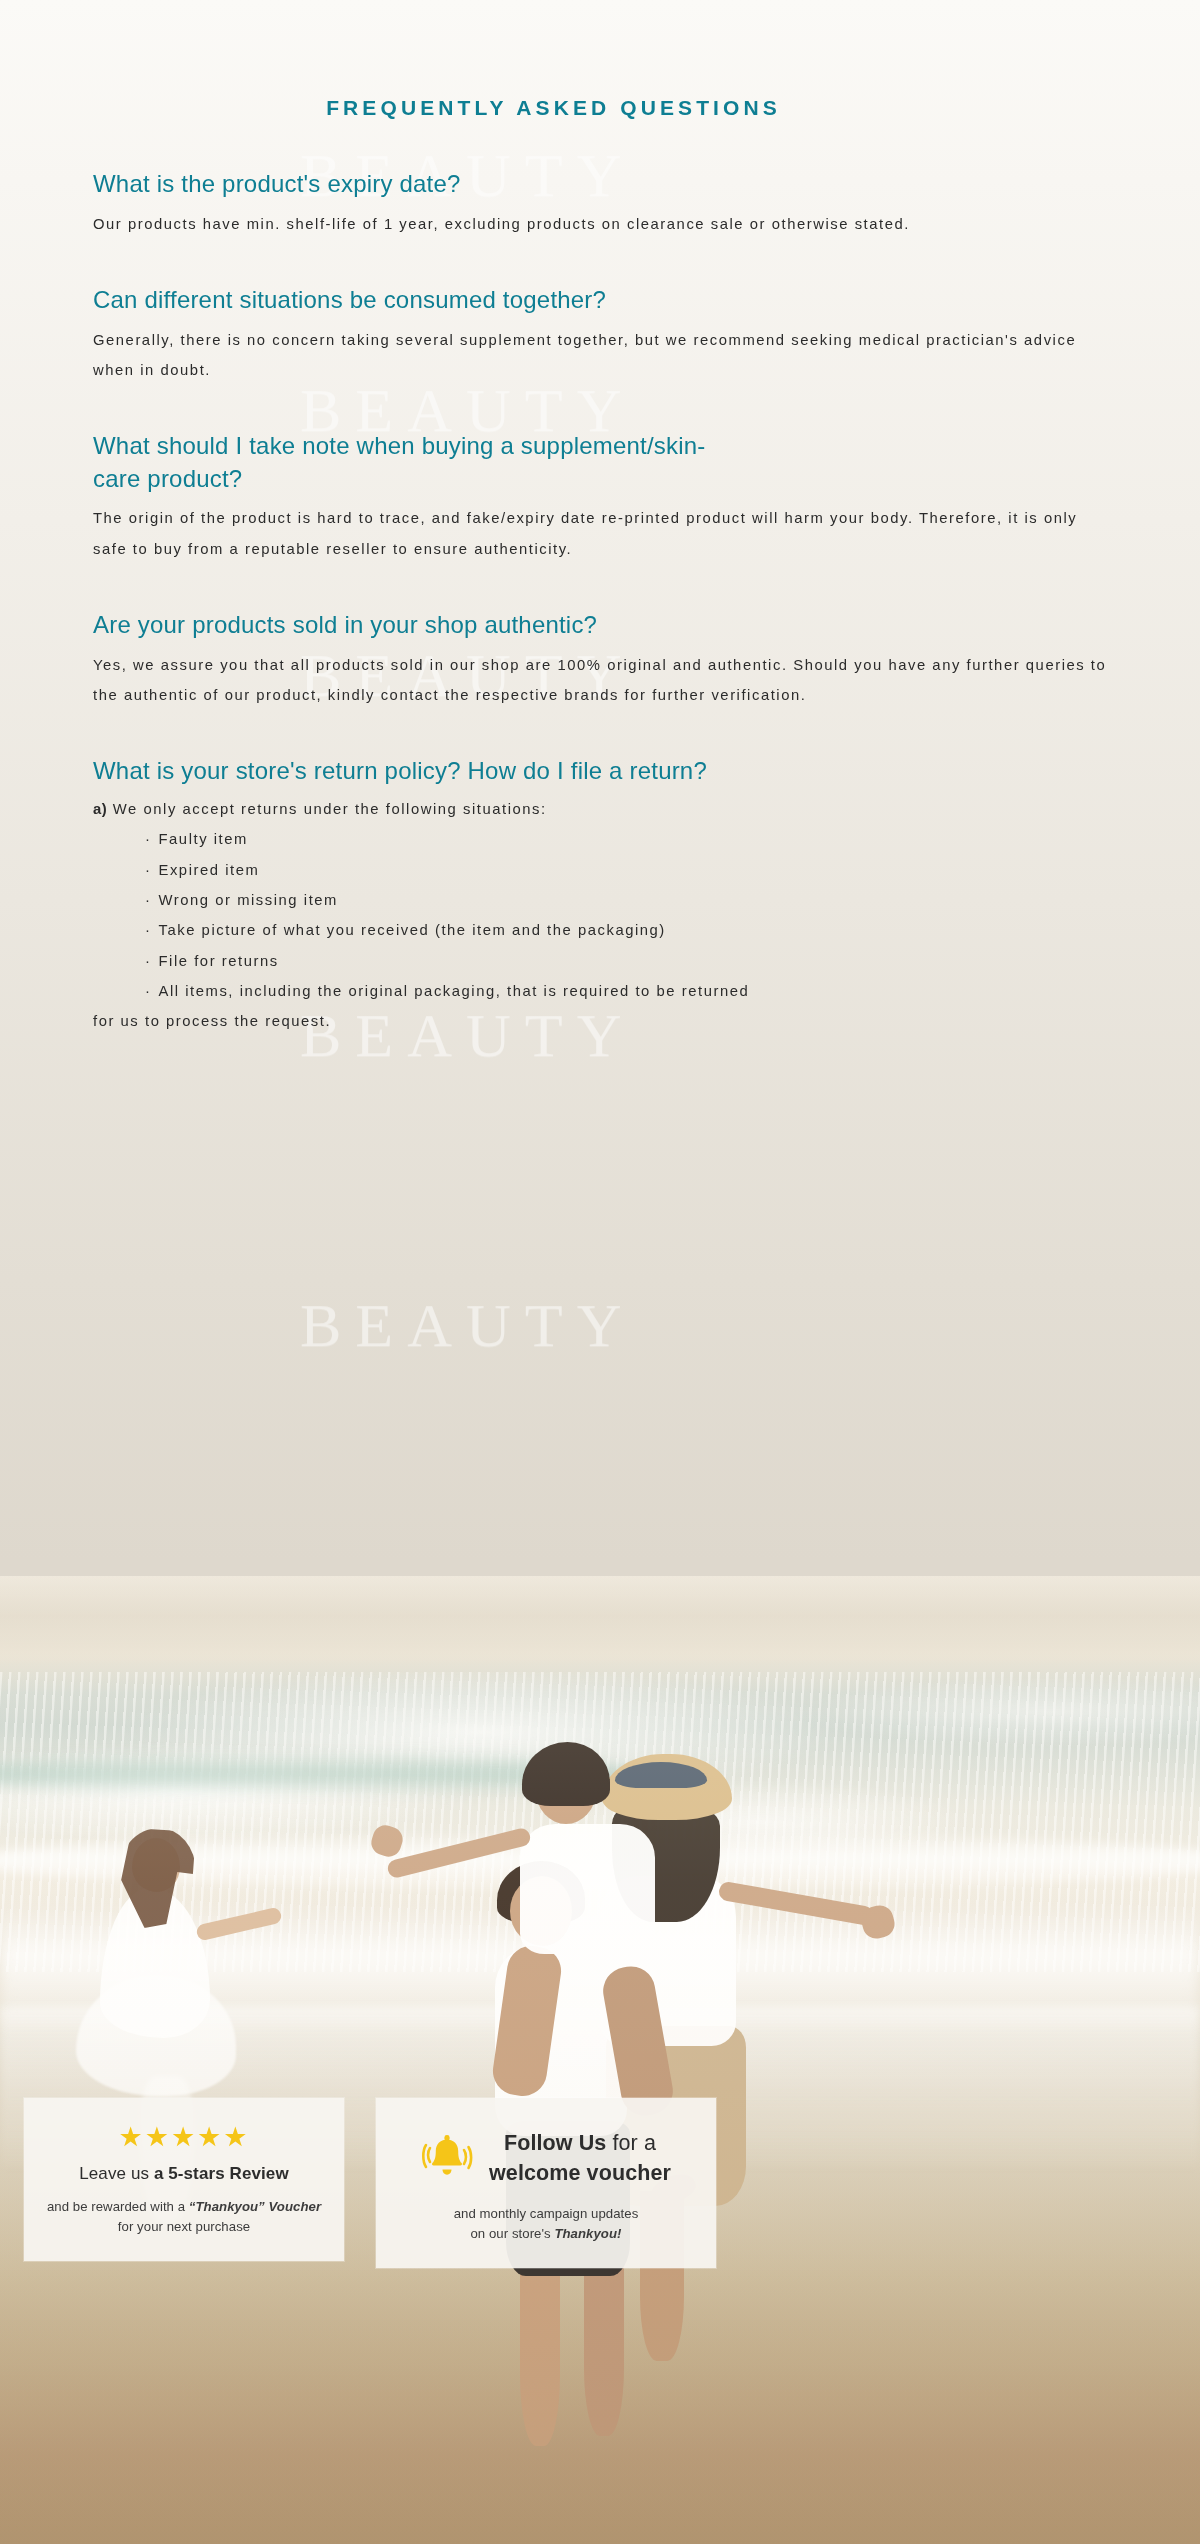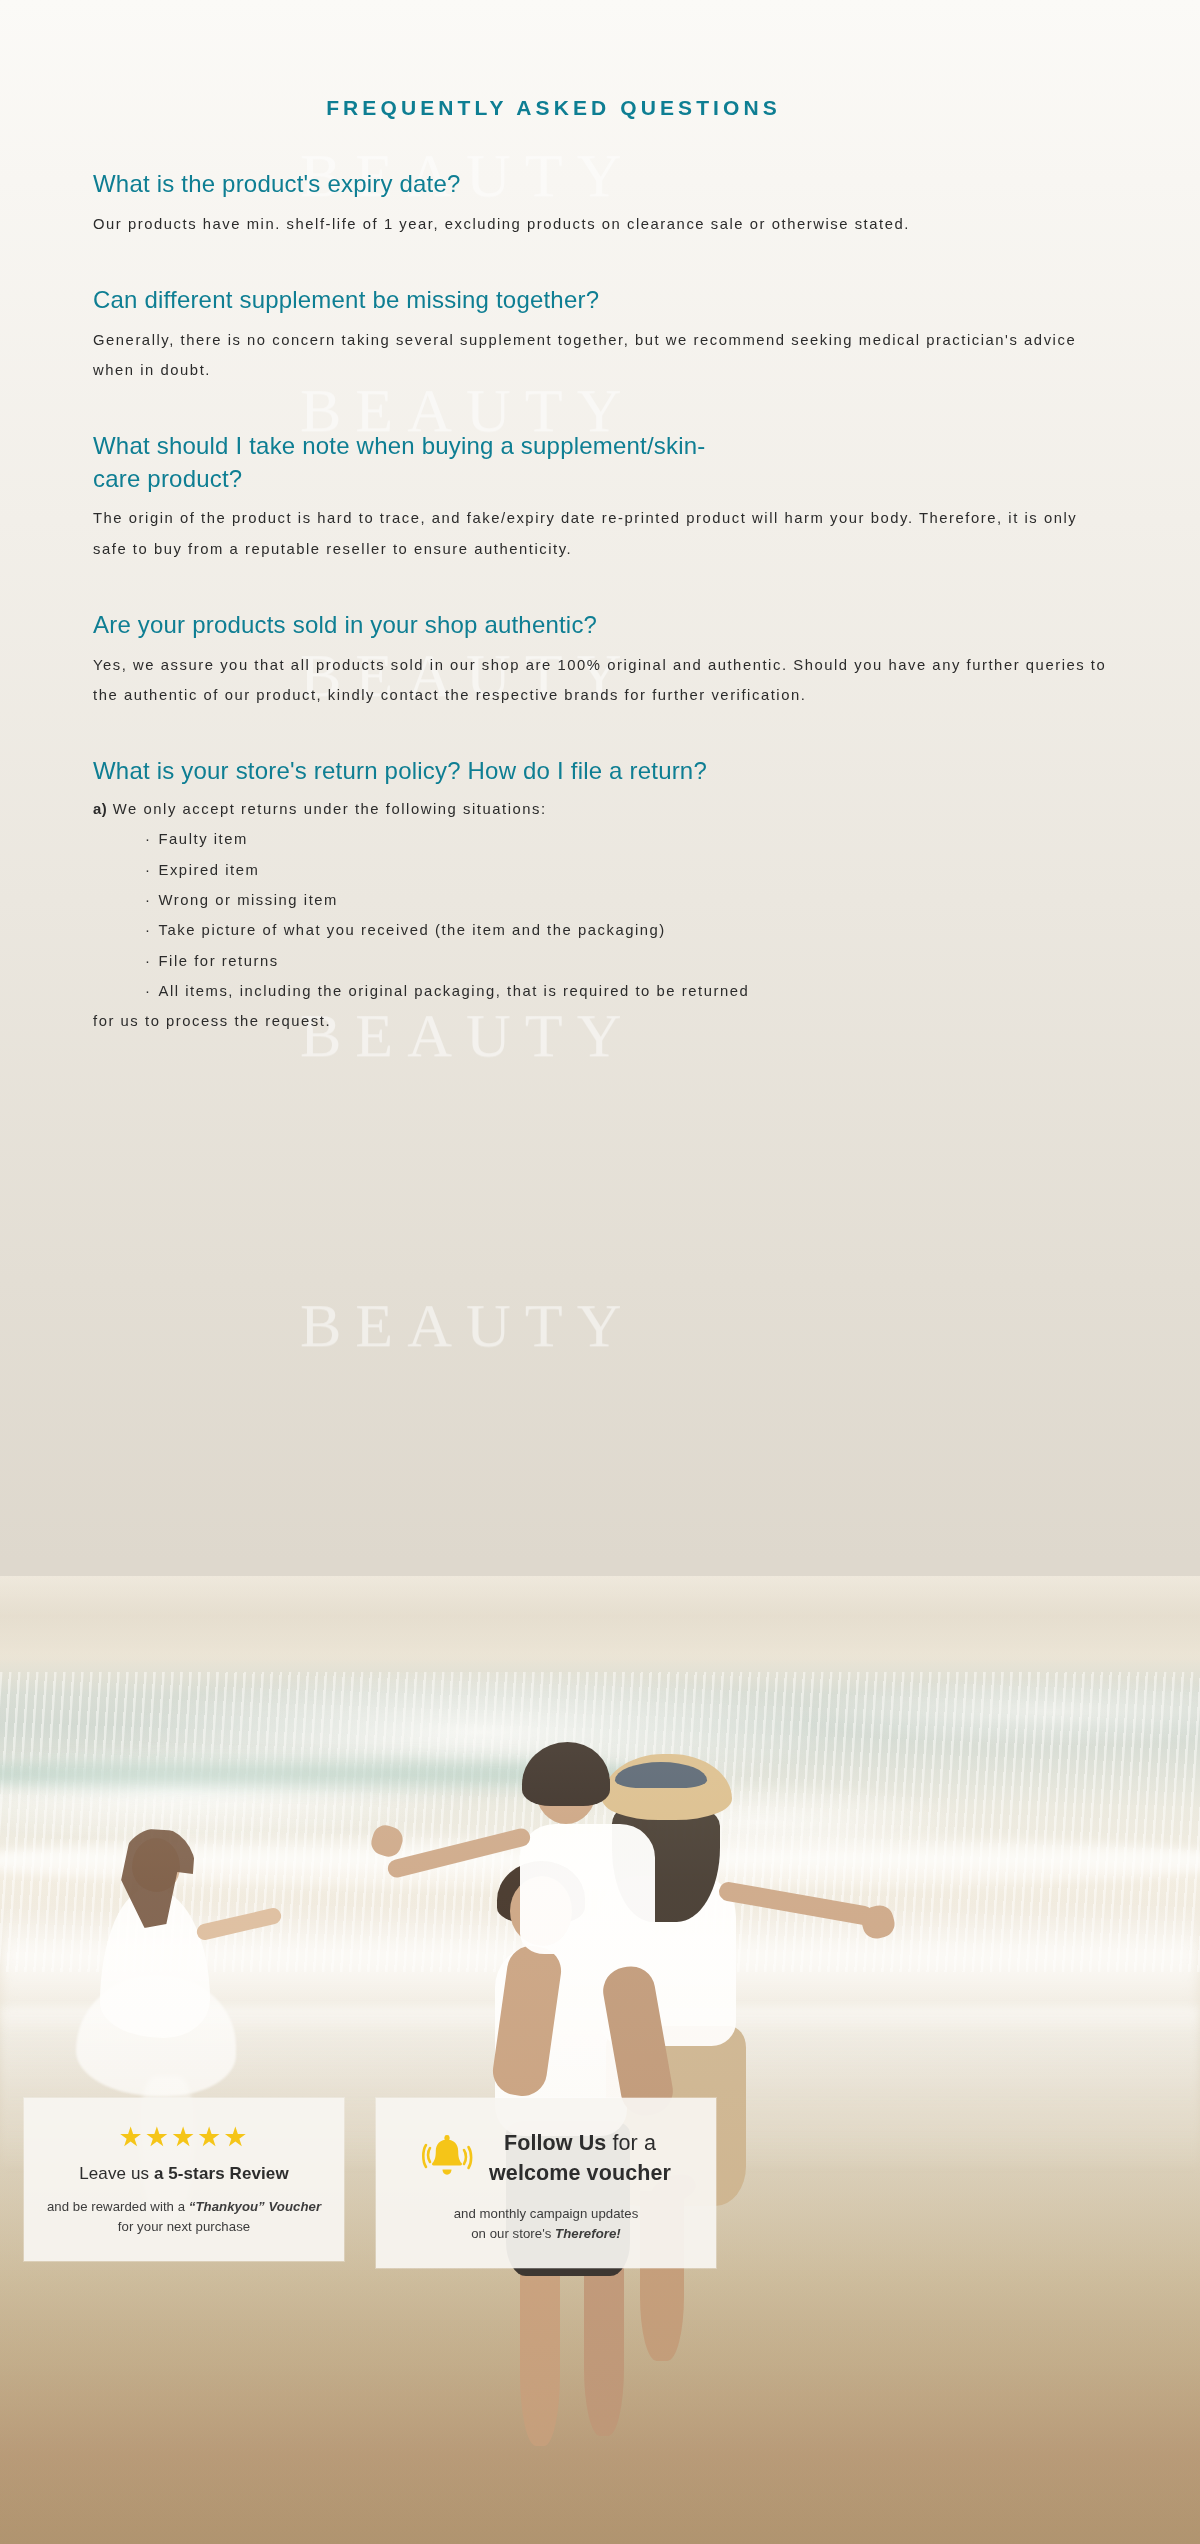--- a/index.html
+++ b/index.html
@@ -399,21 +399,21 @@
     <h1 id="faq-title" data-interactable="false">FREQUENTLY ASKED QUESTIONS</h1>
 
     <div class="faq-inner">
 
       <div class="faq-block sp-q1" data-interactable="false">
         <h2 class="q" data-interactable="false">What is the product's expiry date?</h2>
         <p class="a" data-interactable="false">Our products have min. shelf-life of 1 year, excluding products on clearance sale or otherwise stated.</p>
       </div>
 
       <div class="faq-block sp-q" data-interactable="false">
-        <h2 class="q" data-interactable="false">Can different supplement be missing together?</h2>
+        <h2 class="q" data-interactable="false">Can different situations be consumed together?</h2>
         <p class="a" data-interactable="false">Generally, there is no concern taking several supplement together, but we recommend seeking medical practician's advice when in doubt.</p>
       </div>
 
       <div class="faq-block sp-q" data-interactable="false">
         <h2 class="q" style="max-width:620px" data-interactable="false">What should I take note when buying a supplement/skin-care product?</h2>
         <p class="a" data-interactable="false">The origin of the product is hard to trace, and fake/expiry date re-printed product will harm your body. Therefore, it is only safe to buy from a reputable reseller to ensure authenticity.</p>
       </div>
 
       <div class="faq-block sp-q" data-interactable="false">
         <h2 class="q" data-interactable="false">Are your products sold in your shop authentic?</h2>
@@ -519,18 +519,18 @@
           <div class="card-h" style="margin-top:0; font-size:21.5px;">
             <b data-interactable="false">Follow Us</b><span data-interactable="false"> for a</span>
           </div>
           <div class="card-h" style="margin-top:2px; font-size:21.5px;">
             <b data-interactable="false">welcome voucher</b>
           </div>
         </div>
       </div>
       <div class="card-sub" style="margin-top:16px" data-interactable="false">
         <span data-interactable="false">and monthly campaign updates</span><br>
-        <span data-interactable="false">on our store's </span><b data-interactable="false">Therefore!</b>
+        <span data-interactable="false">on our store's </span><b data-interactable="false">Thankyou!</b>
       </div>
     </div>
   </div>
 
 </div>
 
 </body></html>

